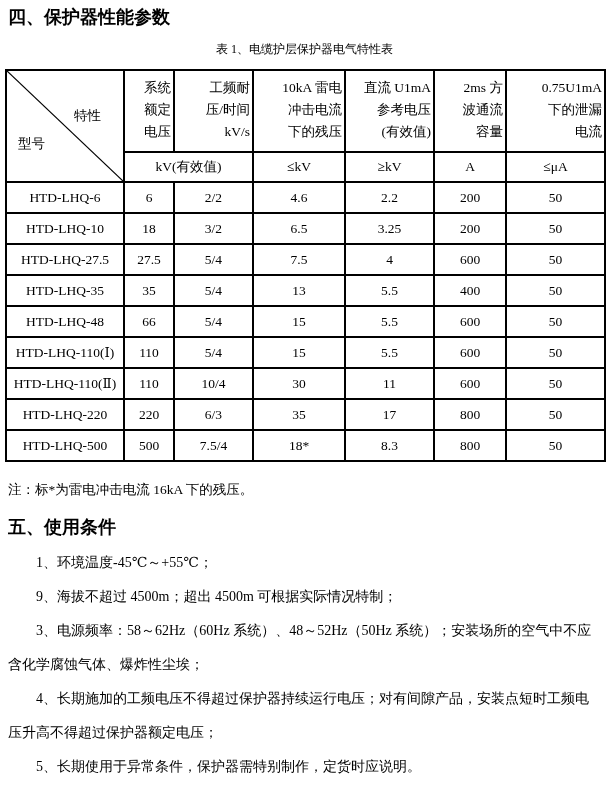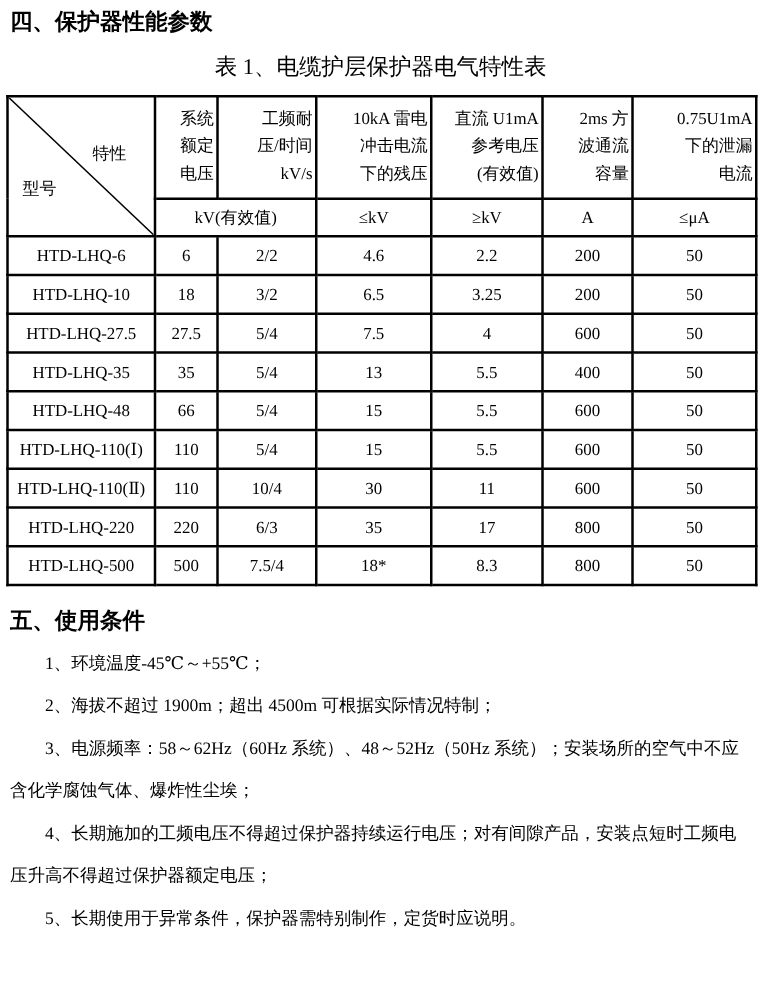--- a/index.html
+++ b/index.html
@@ -6,21 +6,21 @@
   body {
     width:609px; height:806px; overflow:hidden;
     font-family:"Liberation Serif","DejaVu Serif",serif;
   }
   .page { padding:5px 8px 0 8px; }
 
   .sec-title {
     font-family:"Liberation Sans","DejaVu Sans",sans-serif;
     font-weight:bold; font-size:18px; line-height:24px; margin:0;
   }
-  .caption { text-align:center; font-size:18px; margin:12px 0 11px 0; }
+  .caption { text-align:center; font-size:12px; margin:12px 0 11px 0; }
 
   table.spec {
     border-collapse:collapse; table-layout:fixed;
     width:599px; margin-left:-3px;
     font-size:13.5px;
   }
   table.spec th, table.spec td {
     border:2px solid #000; padding:0; text-align:center;
     font-weight:normal; overflow:hidden;
   }
@@ -177,25 +177,26 @@
           <td>500</td>
           <td>7.5/4</td>
           <td>18*</td>
           <td>8.3</td>
           <td>800</td>
           <td>50</td>
         </tr>
       </tbody>
   </table>
 
+  <p class="note">注：标*为雷电冲击电流 16kA 下的残压。</p>
 
   <h2 class="sec-title five">五、使用条件</h2>
 
   <div class="conds">
 
   <p class="cond">1、环境温度-45℃～+55℃；</p>
-      <p class="cond">2、海拔不超过 1900m；超出 4500m 可根据实际情况特制；</p>
+      <p class="cond">9、海拔不超过 4500m；超出 4500m 可根据实际情况特制；</p>
       <p class="cond">3、电源频率：58～62Hz（60Hz 系统）、48～52Hz（50Hz 系统）；安装场所的空气中不应含化学腐蚀气体、爆炸性尘埃；</p>
       <p class="cond">4、长期施加的工频电压不得超过保护器持续运行电压；对有间隙产品，安装点短时工频电压升高不得超过保护器额定电压；</p>
       <p class="cond">5、长期使用于异常条件，保护器需特别制作，定货时应说明。</p>
     </div>
 
 </div>
 
 </body></html>

